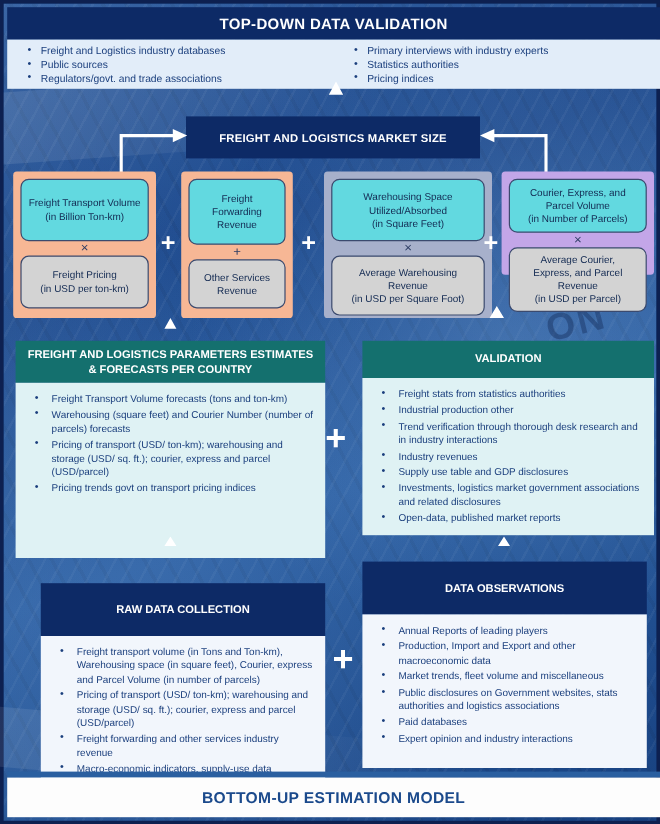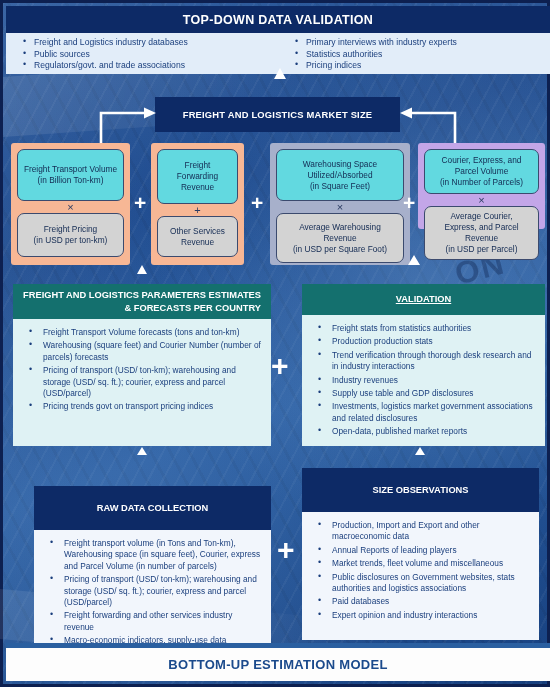--- a/index.html
+++ b/index.html
@@ -105,35 +105,35 @@
   .panel{position:absolute;box-sizing:border-box;}
   .panel .head{
     color:#ffffff;display:flex;align-items:center;justify-content:center;
     text-align:center;font-size:9.3px;font-weight:700;line-height:13px;
     padding:0 10px;box-sizing:border-box;
   }
   .panel .body{
     background:#dff2f4;box-sizing:border-box;padding:8px 8px 6px 8px;
   }
   .panel.navy .head{background:#0d2a66;}
-  .panel.teal .head{background:#14706e;text-align:right;}
+  .panel.teal .head{background:#14706e;}
   .panel.navy .body{background:#f2f6fc;}
   .bullet{
     position:relative;padding-left:22px;margin-bottom:2px;
     font-size:8.3px;line-height:11.4px;color:#1b3f7d;
   }
   .bullet:before{
     content:"•";position:absolute;left:8px;top:-1px;font-size:9px;color:#1b3f7d;
   }
 
   #p-params{left:10px;top:281px;width:258px;height:162px;}
   #p-params .head{height:35px;}
-  #p-params .body{height:127px;}
+  #p-params .body{height:146px;}
   #p-valid{left:299px;top:281px;width:243px;height:162px;}
-  #p-valid .head{height:31px;text-decoration:underline;}
+  #p-valid .head{height:31px;}
   #p-valid .body{height:131px;}
 
   #p-raw{left:31px;top:483px;width:237px;height:172px;}
   #p-raw .head{height:44px;}
   #p-raw .body{height:128px;}
   #p-other{left:299px;top:465px;width:237px;height:172px;}
   #p-other .head{height:44px;}
   #p-other .body{height:128px;}
 
   
@@ -234,21 +234,21 @@
       <div class="bullet">Warehousing (square feet) and Courier Number (number of parcels) forecasts</div>
       <div class="bullet">Pricing of transport (USD/ ton-km); warehousing and storage (USD/ sq. ft.); courier, express and parcel (USD/parcel)</div>
       <div class="bullet">Pricing trends govt on transport pricing indices</div>
     </div>
   </div>
 
   <div class="panel teal" id="p-valid">
     <div class="head">VALIDATION</div>
     <div class="body">
       <div class="bullet">Freight stats from statistics authorities</div>
-      <div class="bullet">Production production stats</div>
+      <div class="bullet">Industrial production other</div>
       <div class="bullet">Trend verification through thorough desk research and in  industry interactions</div>
       <div class="bullet">Industry revenues</div>
       <div class="bullet">Supply use table and GDP disclosures</div>
       <div class="bullet">Investments, logistics market government associations and related disclosures</div>
       <div class="bullet">Open-data, published market reports</div>
     </div>
   </div>
 
   <svg class="arrow" style="left:133px;top:444px;width:12px;height:22px" viewBox="0 0 12 22">
     <path d="M6 22 L6 8 L1 8 L6 0 L11 8 L6 8 Z" fill="#ffffff"></path>
@@ -263,24 +263,24 @@
     <div class="head">RAW DATA COLLECTION</div>
     <div class="body">
       <div class="bullet">Freight transport volume (in Tons and Ton-km), Warehousing space (in square feet), Courier, express and Parcel Volume (in number of parcels)</div>
       <div class="bullet">Pricing of transport (USD/ ton-km); warehousing and storage (USD/ sq. ft.); courier, express and parcel (USD/parcel)</div>
       <div class="bullet">Freight forwarding and other services industry revenue</div>
       <div class="bullet">Macro-economic indicators, supply-use data</div>
     </div>
   </div>
 
   <div class="panel navy" id="p-other">
-    <div class="head">SIZE OBSERVATIONS</div>
-    <div class="body">
+    <div class="head">DATA OBSERVATIONS</div>
+    <div class="body">
+      <div class="bullet">Annual Reports of leading players</div>
       <div class="bullet">Production, Import and Export and other macroeconomic data</div>
-      <div class="bullet">Annual Reports of leading players</div>
       <div class="bullet">Market trends, fleet volume and miscellaneous</div>
       <div class="bullet">Public disclosures on Government websites, stats authorities and logistics associations</div>
       <div class="bullet">Paid databases</div>
       <div class="bullet">Expert opinion and industry interactions</div>
     </div>
   </div>
 
   <div id="footerstrip"></div>
   <div id="footer">BOTTOM-UP ESTIMATION MODEL</div>
 

